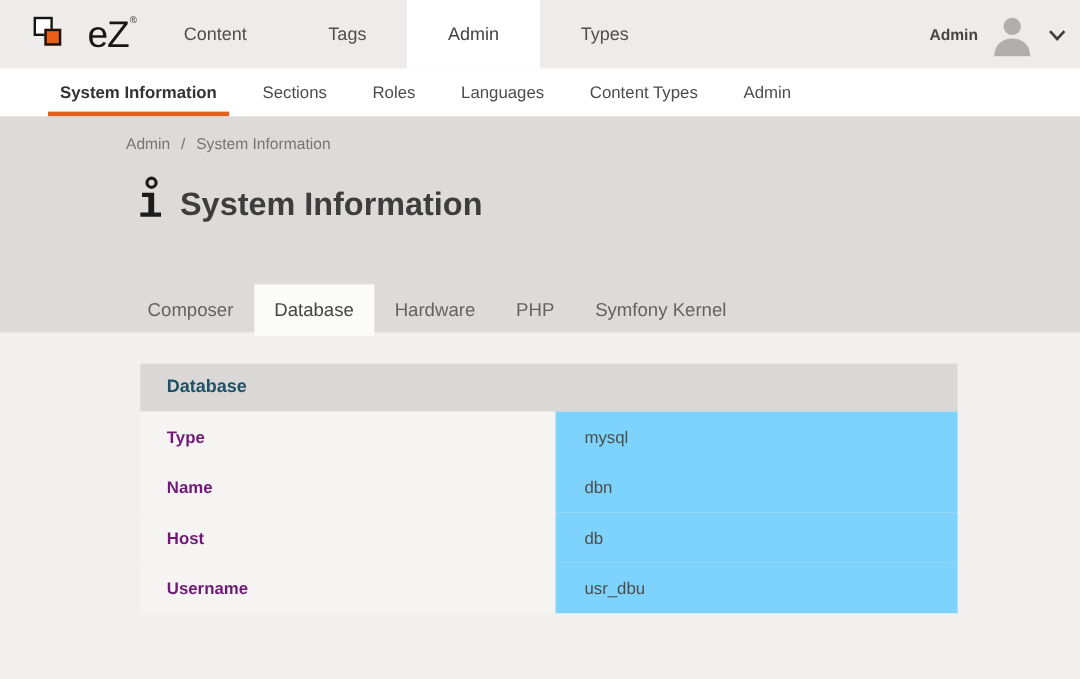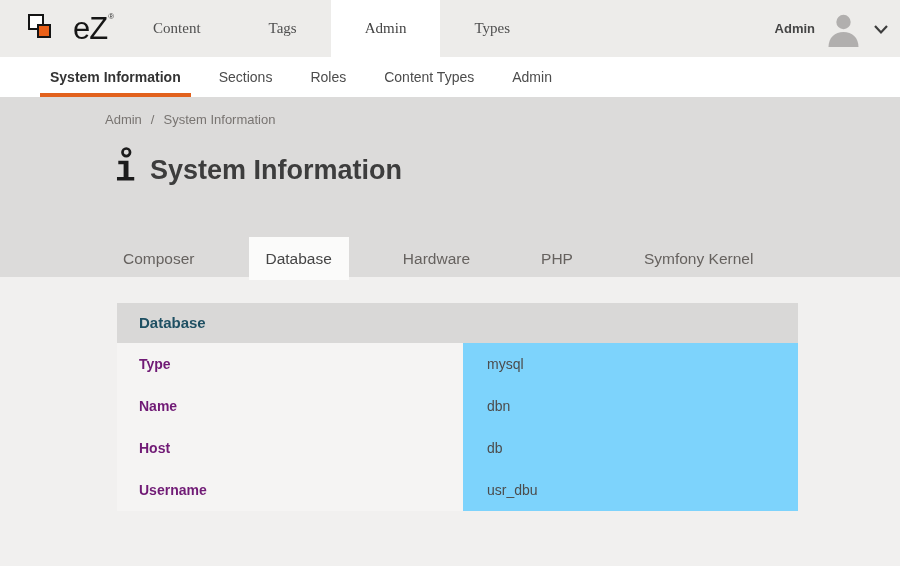--- a/index.html
+++ b/index.html
@@ -13,42 +13,42 @@
 
   
   .topbar { height:57px; background:#edecea; display:flex; align-items:stretch; }
   .logo { display:flex; align-items:center; margin-left:28px; cursor:pointer; }
   .logo-mark { position:relative; width:28px; height:33px; }
   .sq-white { position:absolute; left:0; top:2px; width:16px; height:16px; background:#fff; border:2.5px solid #141414; }
   .sq-orange { position:absolute; left:9px; top:12px; width:14px; height:14px; background:#e95f17; border:2.5px solid #141414; }
   .logo-text { font-size:31px; color:#161616; margin-left:17px; letter-spacing:-1px; line-height:1; }
   .logo-reg { font-size:8px; color:#333; vertical-align:top; position:relative; top:-12px; left:1px; }
   .top-tabs { display:flex; margin-left:6px; }
-  .top-tab { padding:4px 34px; display:flex; align-items:center; font-size:15px; color:#4f4f4f; cursor:pointer;font-family:Liberation Serif, serif; }
+  .top-tab { padding:4px 34px; display:flex; align-items:center; font-size:15px; color:#4f4f4f; cursor:pointer; }
   .top-tab.active { background:#ffffff; color:#434343; }
   .user-area { margin-left:auto; display:flex; align-items:center; margin-right:10px; cursor:pointer; }
   .user-name { font-size:13px; font-weight:bold; color:#454545; margin-right:10px; }
   .avatar { width:37px; height:37px; margin-right:10px; }
   .chevron { width:18px; height:18px; }
 
   
   .subnav { height:40px; background:#ffffff; display:flex; align-items:stretch; padding-left:40px; }
   .subnav-item { display:flex; align-items:center; padding:0 10px; margin-right:18px; font-size:14px; color:#4c4c4c; position:relative; cursor:pointer; white-space:nowrap; }
   .subnav-item.active { font-weight:bold; color:#333; }
   .subnav-item.active::after { content:""; position:absolute; left:0; right:0; bottom:0; height:4px; background:#e2621d; }
 
   
   .hero { height:180px; background:#dcdbda; position:relative; }
   .breadcrumb { padding-top:15px; margin-left:105px; font-size:13px; color:#787471; display:flex; }
   .crumb { cursor:pointer; }
   .crumb-sep { margin:0 9px; }
   .page-title { margin:19px 0 0 113px; display:flex; align-items:flex-end; }
   .info-icon { width:23px; height:40px; margin-right:14px; }
   .title-text { font-size:27px; font-weight:bold; color:#3d3d3d; line-height:1.2; }
-  .main-tabs { position:absolute; left:106px; bottom:-3px; display:flex; z-index:2;gap:37px; }
+  .main-tabs { position:absolute; left:106px; bottom:-3px; display:flex; z-index:2; }
   .main-tab { height:43px; display:flex; align-items:center; padding:0 17px; font-size:15.5px; color:#66625f; cursor:pointer; white-space:nowrap; }
   .main-tab.active { background:#fbfbfa; color:#454545; }
 
   
   .content { height:289px; }
   .sys-table { margin:26px 0 0 117px; width:681px; }
   .t-header { height:40px; line-height:40px; background:#d9d8d7; padding-left:22px; font-size:15px; font-weight:bold; color:#1f5063; }
   .t-row { display:flex; height:42px; }
   .t-label { width:346px; background:#f5f4f3; display:flex; align-items:center; padding-left:22px; font-weight:bold; font-size:14px; color:#701a75; }
   .t-value { flex:1; background:#7dd3fc; display:flex; align-items:center; padding-left:24px; font-size:14px; color:#4c4c4c; }
@@ -80,20 +80,21 @@
     <svg class="chevron" viewBox="0 0 18 18">
       <polyline points="3,6 9,12.5 15,6" fill="none" stroke="#3d3d3d" stroke-width="2.2"></polyline>
     </svg>
   </div>
 </header>
 
 <nav class="subnav">
   <div class="subnav-item active">System Information</div>
   <div class="subnav-item">Sections</div>
   <div class="subnav-item">Roles</div>
+  <div class="subnav-item">Languages</div>
   <div class="subnav-item">Content Types</div>
   <div class="subnav-item">Admin</div>
 </nav>
 
 <section class="hero">
   <div class="breadcrumb">
     <span class="crumb">Admin</span>
     <span class="crumb-sep">/</span>
     <span class="crumb">System Information</span>
   </div>

